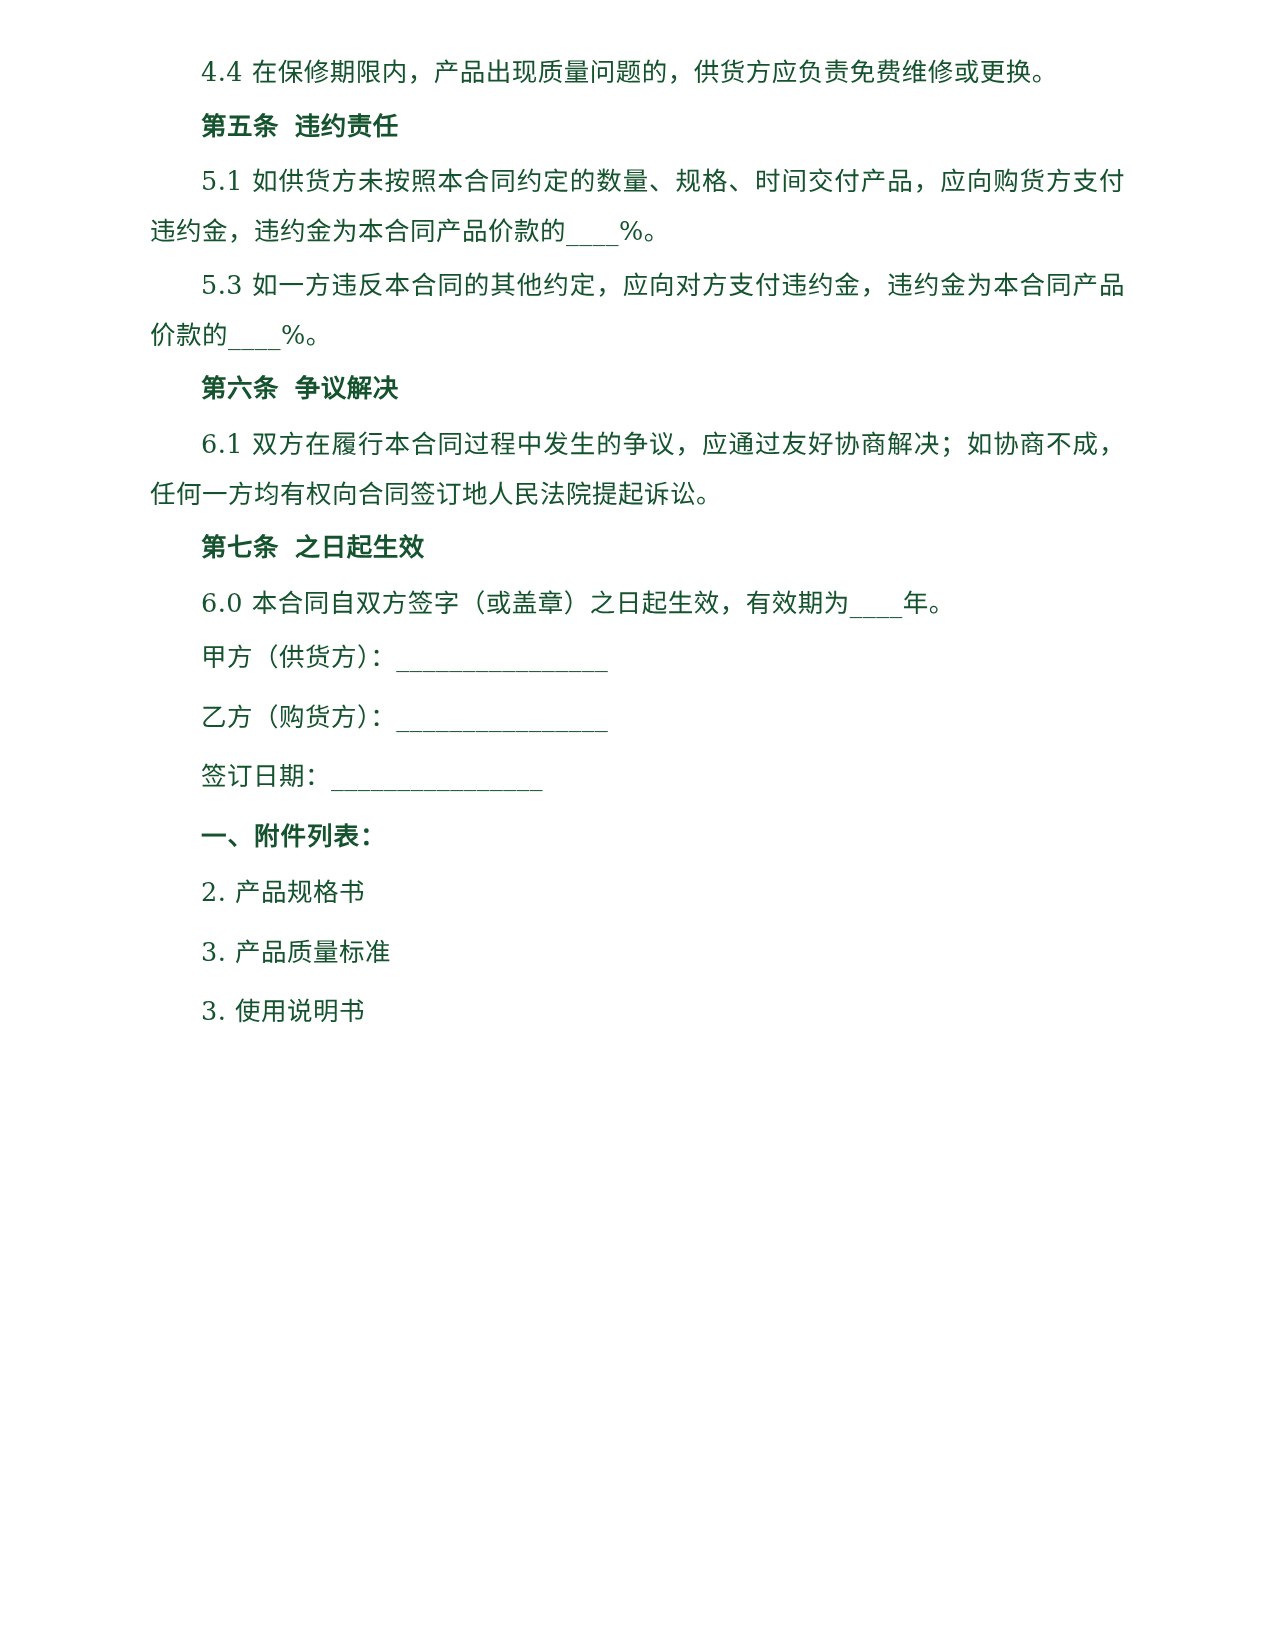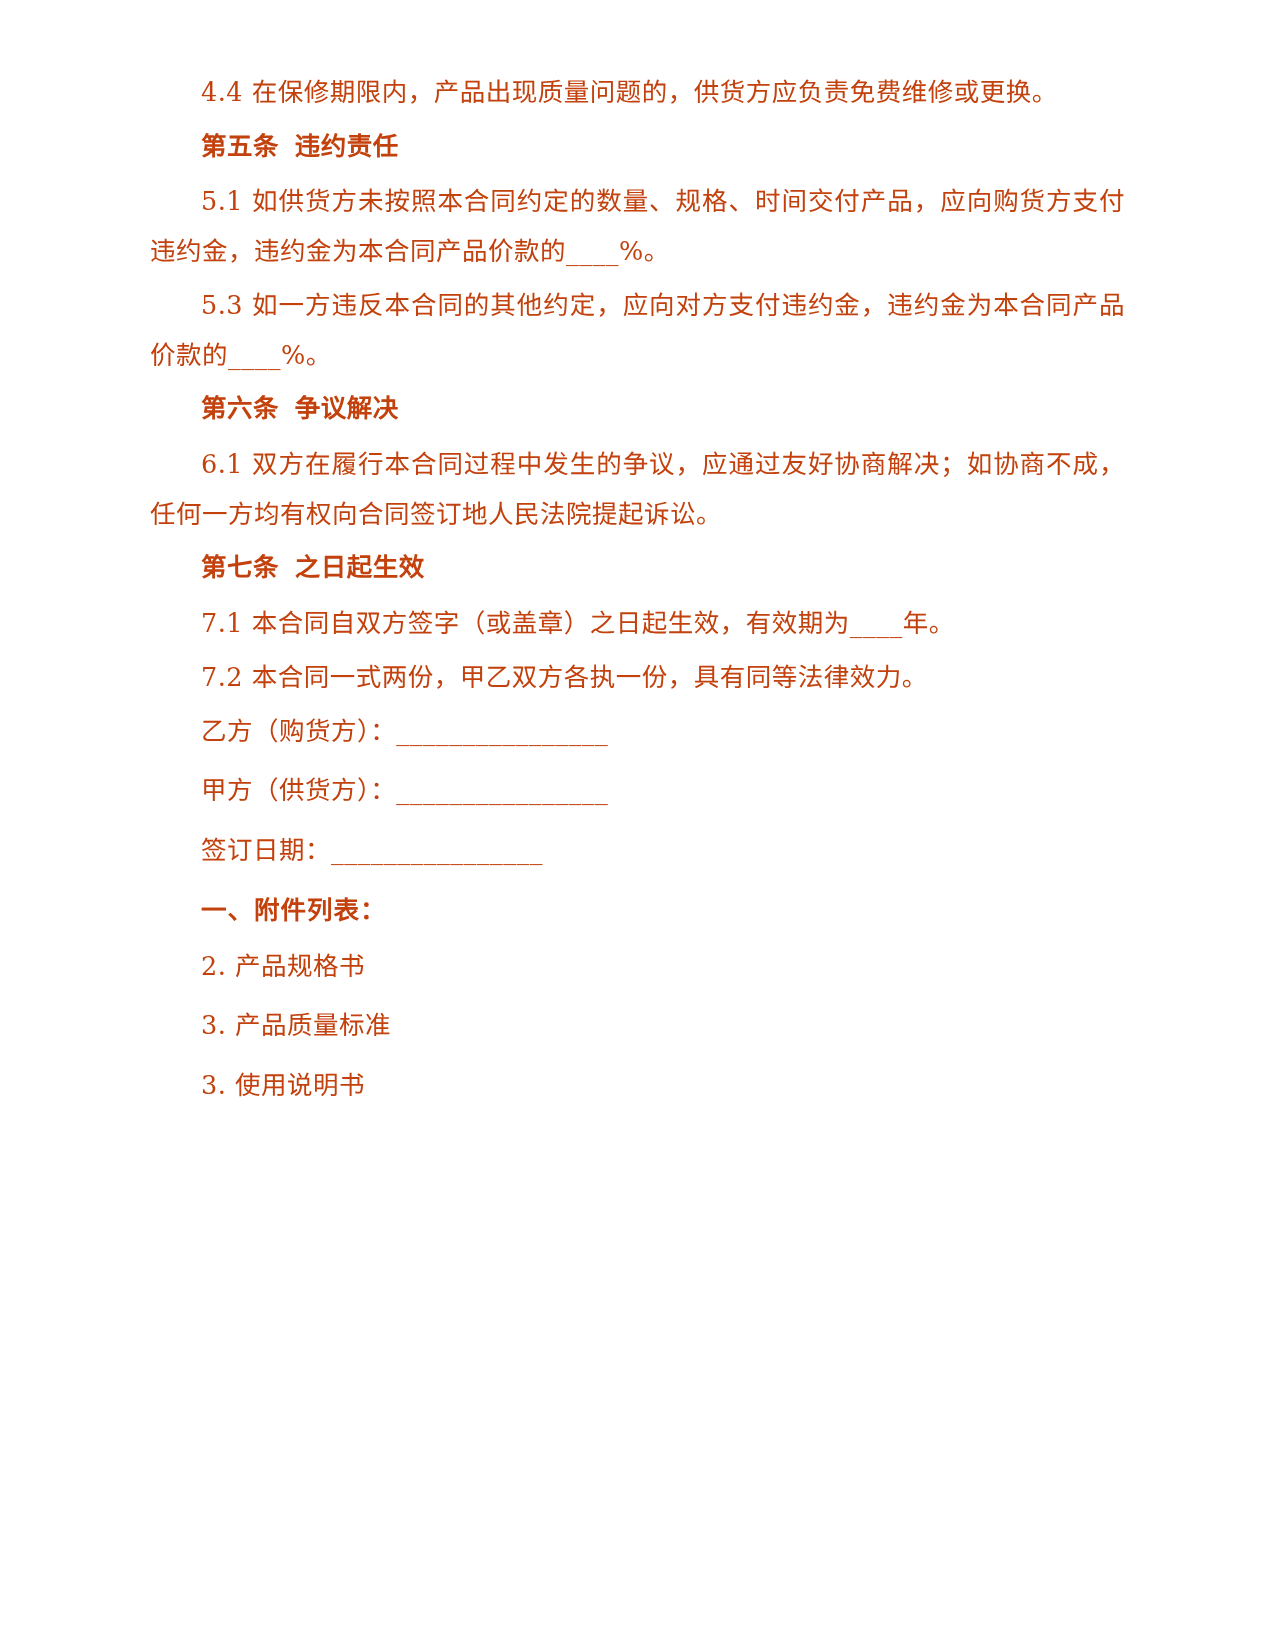--- a/index.html
+++ b/index.html
@@ -8,23 +8,23 @@
     padding: 0;
     background: #ffffff;
   }
   .page {
     position: relative;
     width: 1275px;
     height: 1650px;
     margin: 0 auto;
     background: #ffffff;
     box-sizing: border-box;
-    padding: 68px 150px 100px 150px;
+    padding: 48px 150px 100px 150px;
     font-family: "DejaVu Serif", "Liberation Serif", serif;
-    color: #c2410c;
+    color: #14532d;
     overflow: hidden;
   }
   .doc-body {
     font-size: 25.5px;
     line-height: 1.95;
   }
   p {
     margin: 0 0 4px 0;
   }
   .para {
@@ -63,23 +63,22 @@
 
 <div class="page">
   <div class="doc-body">
       <p class="para">4.4 在保修期限内，产品出现质量问题的，供货方应负责免费维修或更换。</p>
       <p class="heading">第五条 违约责任</p>
       <p class="para">5.1 如供货方未按照本合同约定的数量、规格、时间交付产品，应向购货方支付违约金，违约金为本合同产品价款的____%。</p>
       <p class="para">5.3 如一方违反本合同的其他约定，应向对方支付违约金，违约金为本合同产品价款的____%。</p>
       <p class="heading">第六条 争议解决</p>
       <p class="para">6.1 双方在履行本合同过程中发生的争议，应通过友好协商解决；如协商不成，任何一方均有权向合同签订地人民法院提起诉讼。</p>
       <p class="heading">第七条 之日起生效</p>
-      <p class="para">7.1 本合同自双方签字（或盖章）之日起生效，有效期为____年。</p>
-      <p class="para">7.2 本合同一式两份，甲乙双方各执一份，具有同等法律效力。</p>
+      <p class="para">6.0 本合同自双方签字（或盖章）之日起生效，有效期为____年。</p>
+      <p class="sign-line">甲方（供货方）：________________</p>
       <p class="sign-line">乙方（购货方）：________________</p>
-      <p class="sign-line">甲方（供货方）：________________</p>
       <p class="sign-line">签订日期：________________</p>
       <p class="attach-heading">一、附件列表：</p>
       <p class="attach-item">2. 产品规格书</p>
       <p class="attach-item">3. 产品质量标准</p>
       <p class="attach-item">3. 使用说明书</p>
     </div>
 </div>
 
 </body></html>

